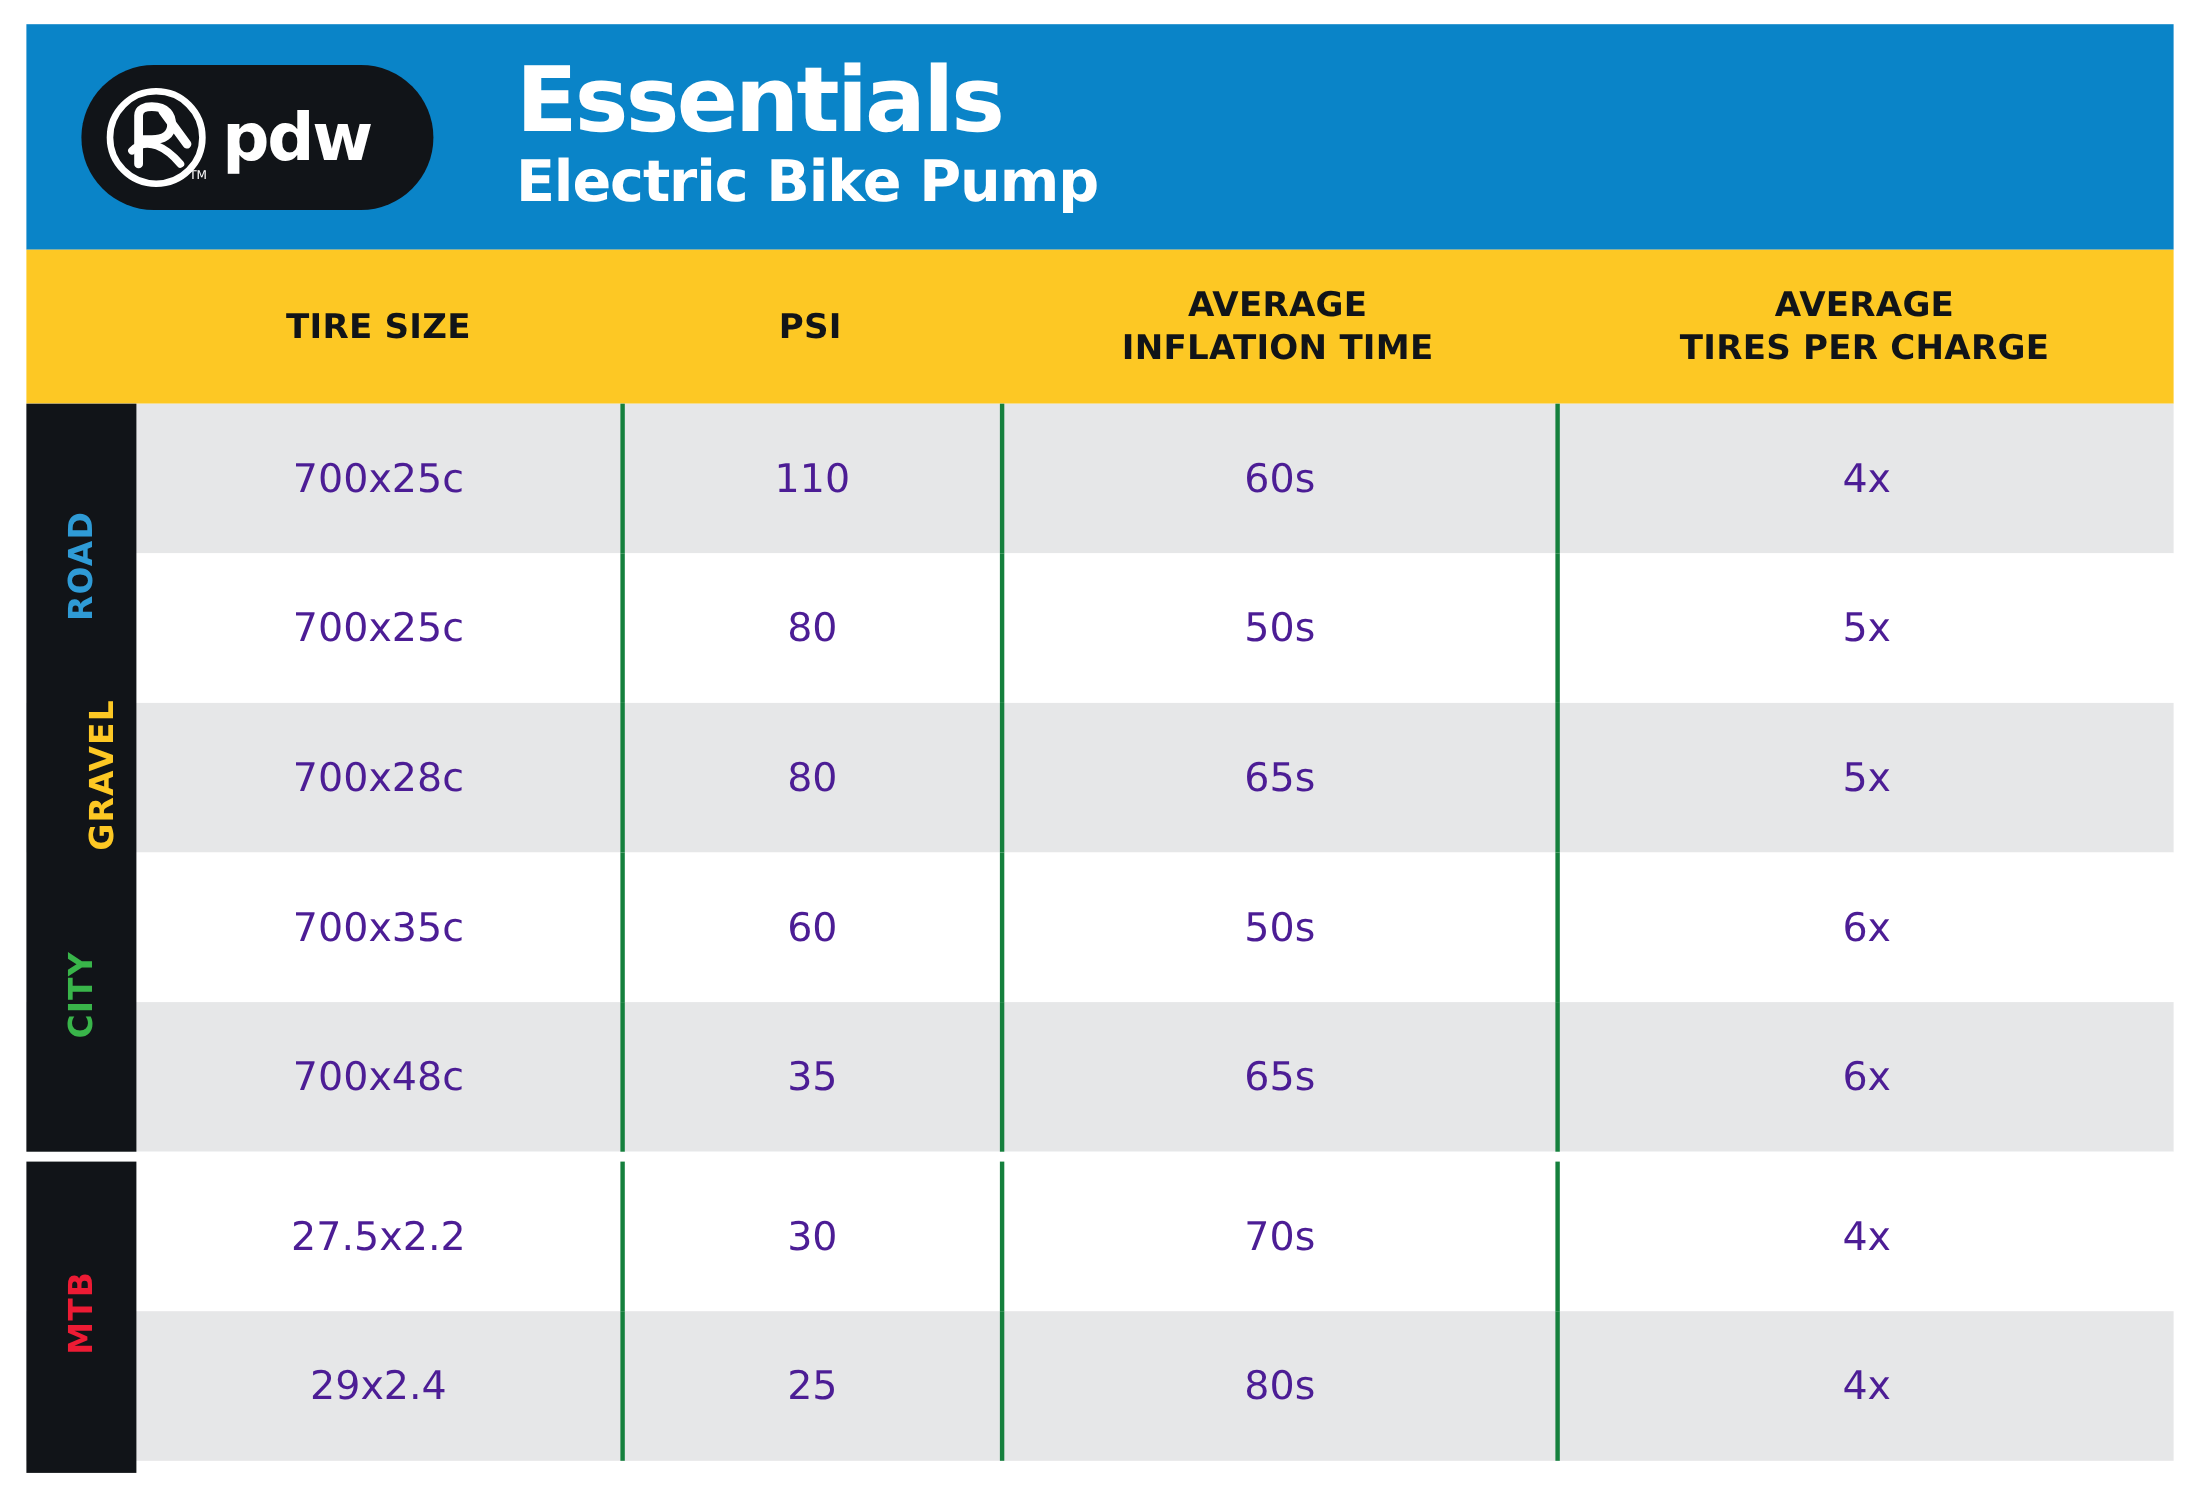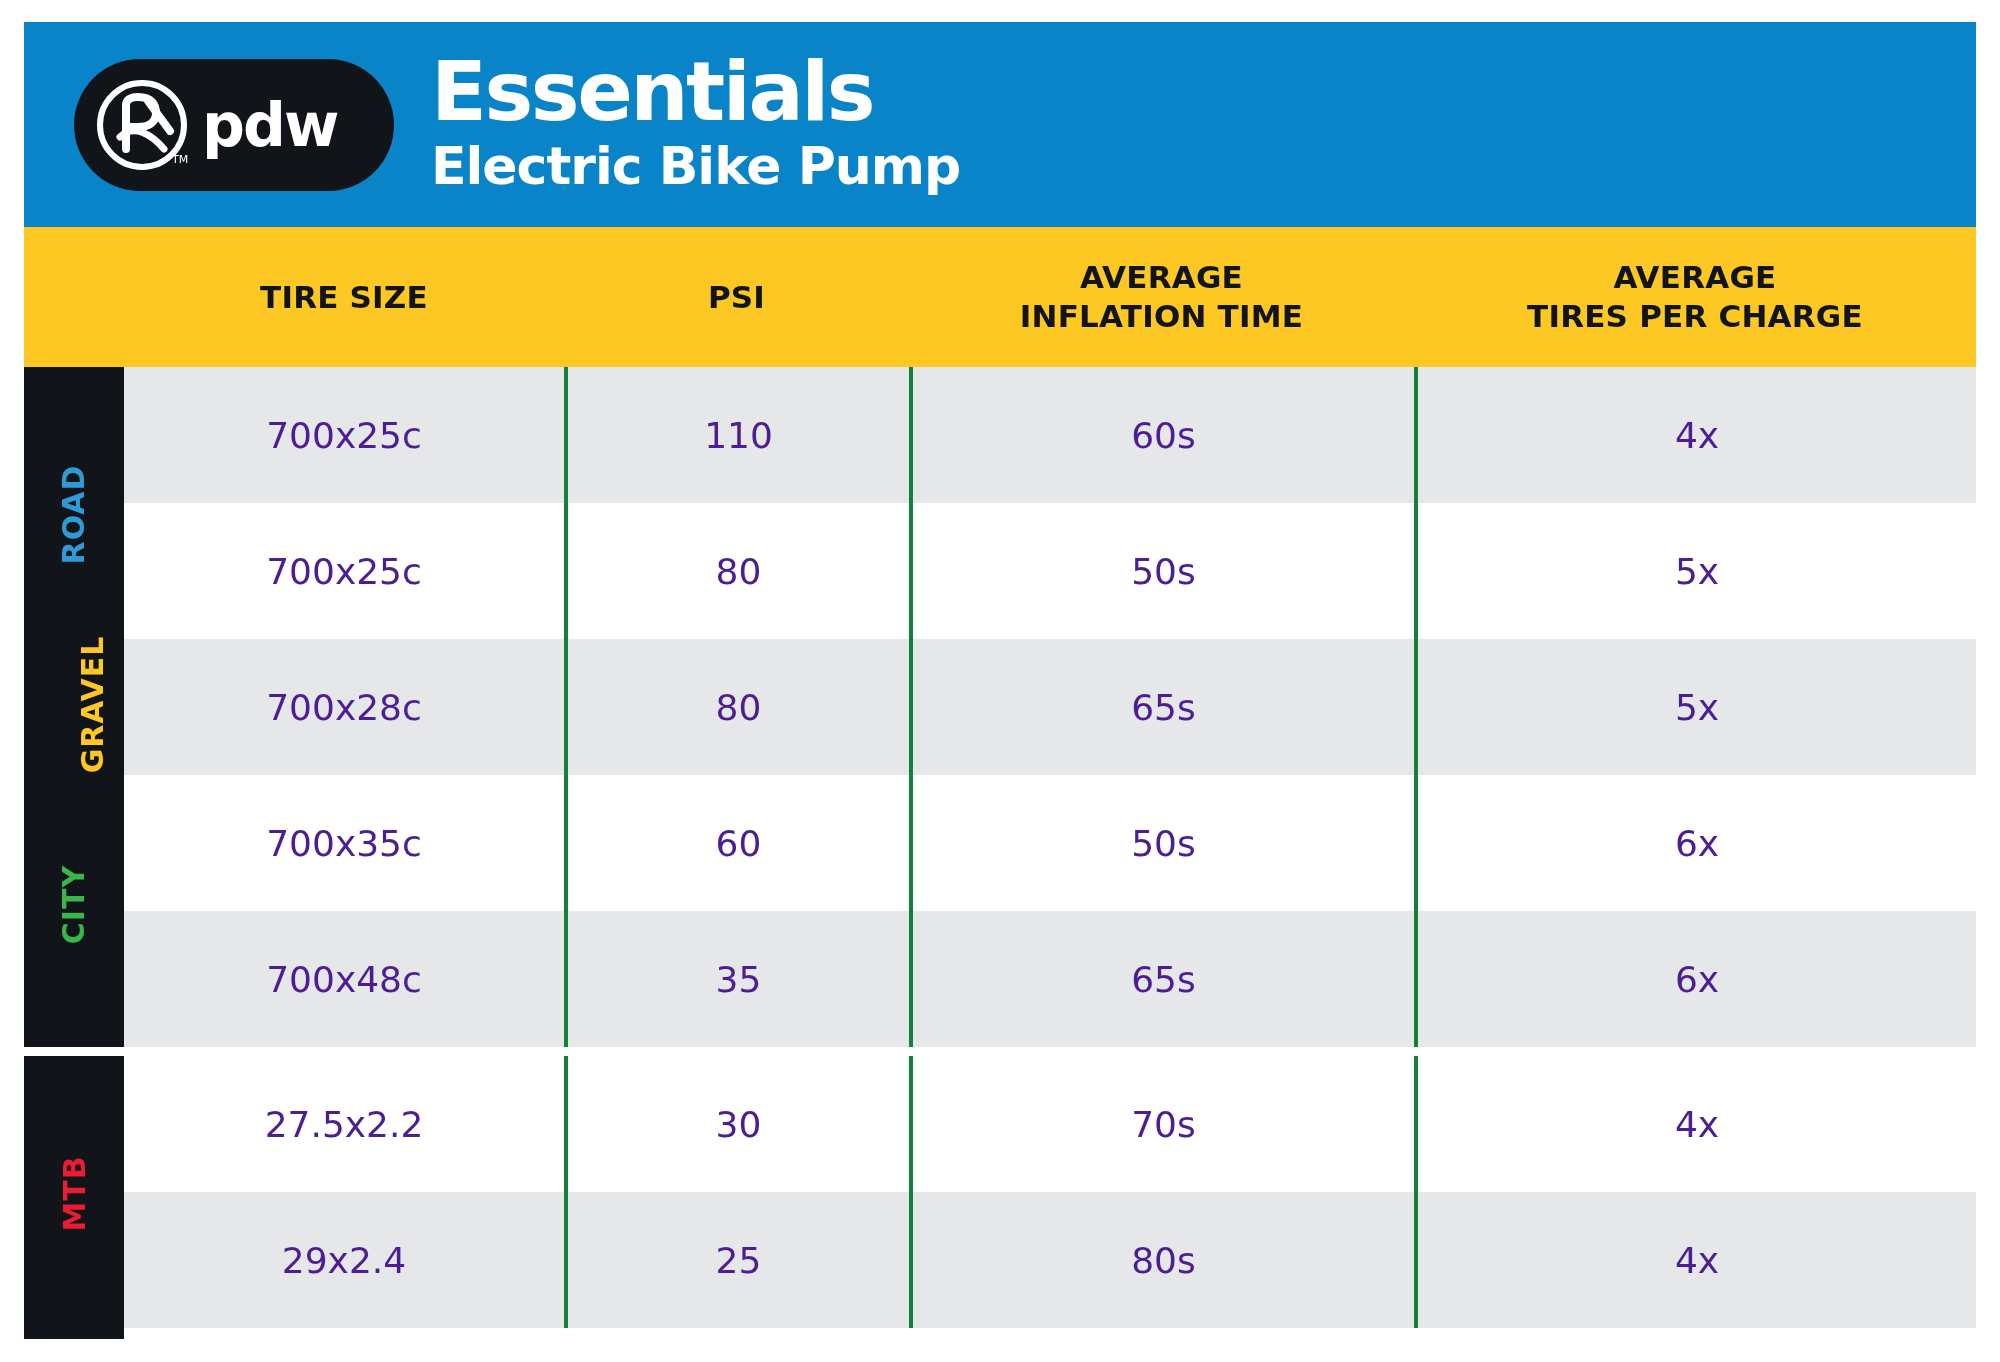--- a/index.html
+++ b/index.html
@@ -51,21 +51,21 @@
   .logo-word {
     color: #ffffff;
     font-size: 60px;
     font-weight: bold;
     letter-spacing: -2px;
     margin-left: 14px;
     line-height: 1;
     font-family: "DejaVu Sans", sans-serif;
   }
   .title-block {
-    margin-left: 37px;
+    margin-left: 75px;
     color: #ffffff;
   }
   .title-main {
     font-size: 82px;
     font-weight: bold;
     letter-spacing: -2.5px;
     line-height: 0.95;
     font-family: "DejaVu Sans", sans-serif;
   }
   .title-sub {

